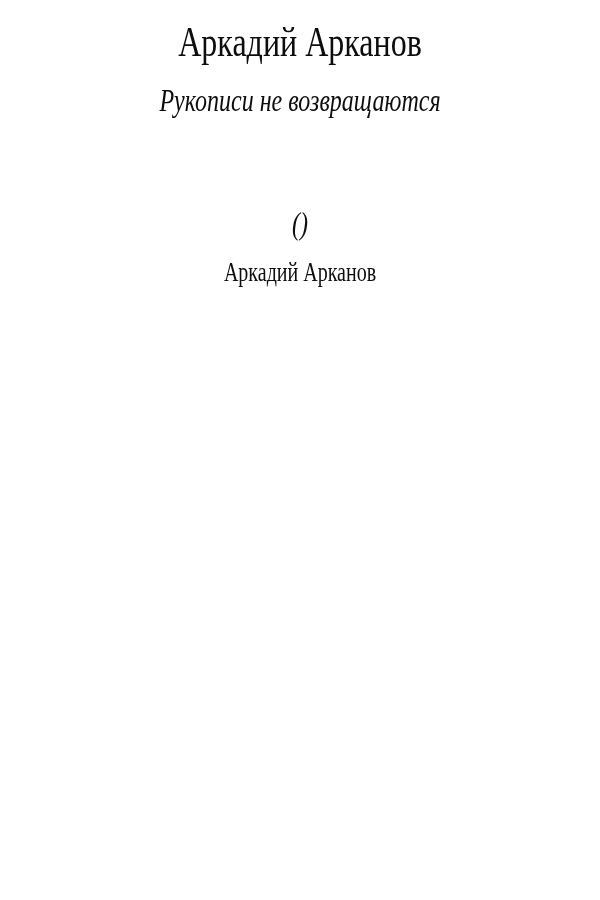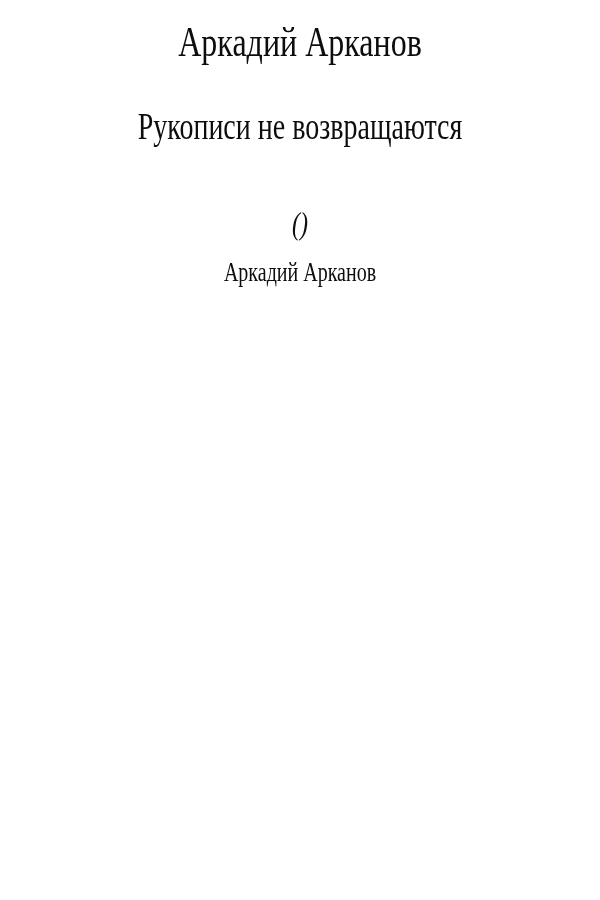--- a/index.html
+++ b/index.html
@@ -30,21 +30,21 @@
     white-space: nowrap;
   }
   
   .stretch {
     display: inline-block;
     transform: scaleY(1.35);
     transform-origin: center top;
     line-height: 1;
   }
   .heading-author   { top: 20px;  font-size: 32px; }
-  .heading-title    { top: 108px;  font-size: 28px; }
+  .heading-title    { top: 84px;  font-size: 24px; font-style: italic; }
   .section-marker   { top: 207px; font-size: 24px; font-style: italic; }
   .byline           { top: 258px; font-size: 20px; }
 </style>
 </head>
 <body>
 
 <div class="page">
 
   <div class="line heading-author">
     <span class="stretch">Аркадий Арканов</span>

